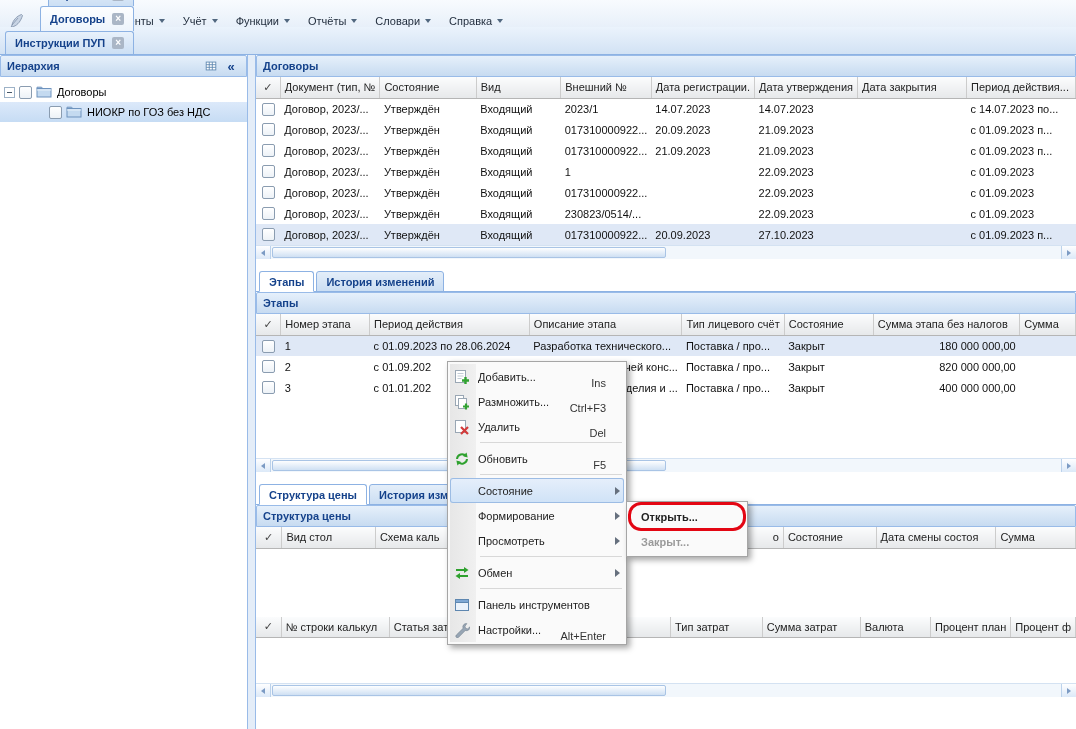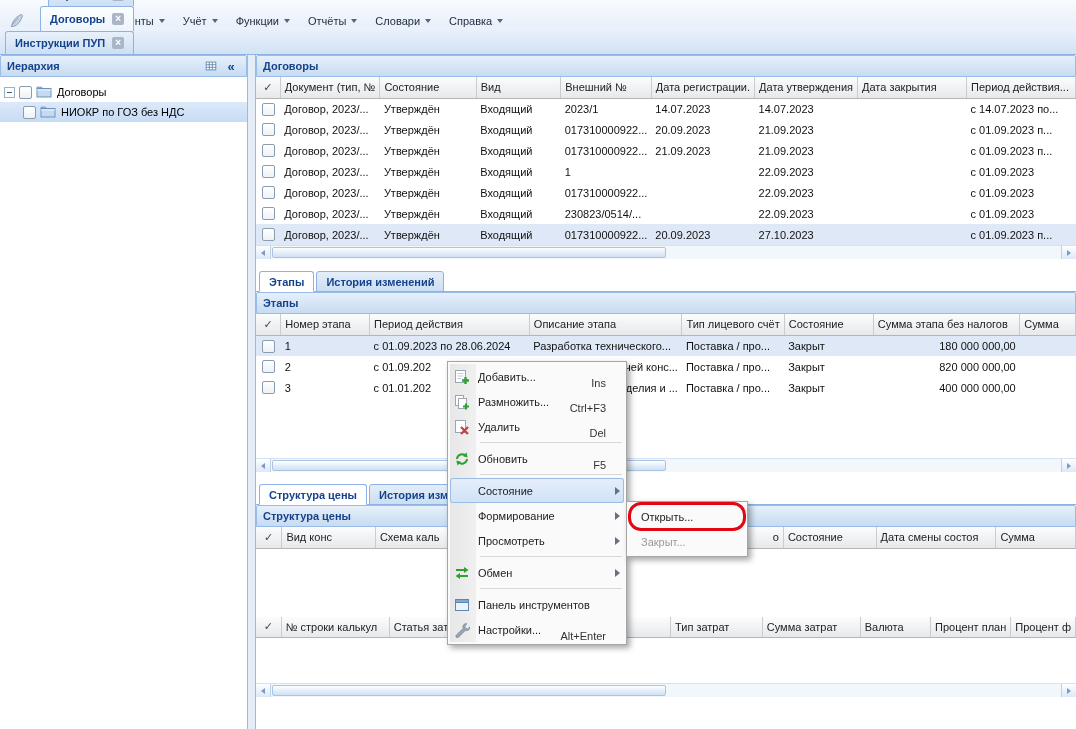--- a/index.html
+++ b/index.html
@@ -39,21 +39,21 @@
 
   
   #sidebar{position:absolute;left:0;top:55px;width:248px;bottom:0;background:#fff;
     border-right:1px solid #99BBE8;}
   .ph-tools{display:flex;align-items:center;}
   .tool-btn{width:18px;height:17px;display:flex;align-items:center;justify-content:center;
     border:1px solid transparent;border-radius:2px;margin-left:2px;}
   .tool-btn.collapse::before{content:"«";color:var(--accent,#15428B);font-weight:bold;font-size:13px;line-height:1;}
   .tree{padding-top:5px;}
   .tree-node{display:flex;align-items:center;height:20px;padding-left:4px;white-space:nowrap;}
-  .tree-node.lvl-1{padding-left:8px;}
+  .tree-node.lvl-1{padding-left:34px;}
   .tree-node.selected{background:linear-gradient(#DCE9FA,#C6DCF4);}
   .expander{width:11px;height:11px;border:1px solid #9DB2C7;background:#fff;position:relative;
     margin-right:4px;flex:none;visibility:hidden;}
   .tree-node.expanded .expander{visibility:visible;}
   .expander::before{content:"";position:absolute;left:2px;right:2px;top:4px;height:1px;background:#445566;}
   .cb{display:inline-block;width:13px;height:13px;border:1px solid #8A9CB0;
     background:linear-gradient(#FFFFFF,#EDF2F7);border-radius:2px;vertical-align:middle;}
   .tree-node .cb{margin-right:4px;flex:none;}
   .folder{width:16px;height:16px;margin-right:5px;flex:none;}
 
@@ -111,21 +111,21 @@
   .menu-item.bold .mi-label{font-weight:bold;}
   .menu-item.disabled{color:#9A9A9A;}
   .menu-item.highlighted{background:linear-gradient(#E6EFFB,#CFE2F7);
     box-shadow:inset 0 0 0 1px #9CBCE4;border-radius:3px;}
   .menu-item.separator{height:1px;margin:3px 2px 3px 30px;background:#D8D8D8;padding:0;}
   .menu-item.annotated::after{content:"";position:absolute;left:-1px;right:-1px;top:-2px;bottom:-2px;
     border:3px solid var(--annotation,#E30613);border-radius:13px;pointer-events:none;}
   #context-menu{left:447px;top:361px;width:180px;}
   #context-submenu{left:626px;top:501px;width:122px;}
   #context-submenu::before{display:none;}
-  #context-submenu .menu-item{padding-left:12px;}
+  #context-submenu .menu-item{padding-left:12px;font-weight:bold;}
 </style>
 </head>
 <body>
 
 <svg width="0" height="0" style="position:absolute">
   <defs>
     <symbol id="i-none" viewBox="0 0 16 16"></symbol>
     <symbol id="i-folder" viewBox="0 0 16 16">
       <path d="M1 4.5 L1 3.2 L5.6 3.2 L6.8 4.5 Z" fill="#B8D2EC" stroke="#6E93BE" stroke-width="1"></path>
       <rect x="1" y="4.5" width="14" height="8.5" fill="#C4DAF0" stroke="#6E93BE" stroke-width="1"></rect>
@@ -519,21 +519,21 @@
               <col style="width:160px">
               <col style="width:252px">
             <col style="width:93px">
               <col style="width:120px">
               <col style="width:80px">
           </colgroup>
           <thead>
             <tr>
 
             <th>✓</th>
-                <th>Вид конс</th>
+                <th>Вид стол</th>
                 <th>Схема каль</th>
                 <th>о</th>
                 <th>Состояние</th>
                 <th>Дата смены состоя</th>
                 <th>Сумма</th>
               </tr>
           </thead>
         </table>
       </div>
       <div class="grid-filler" id="price-filler"></div>

